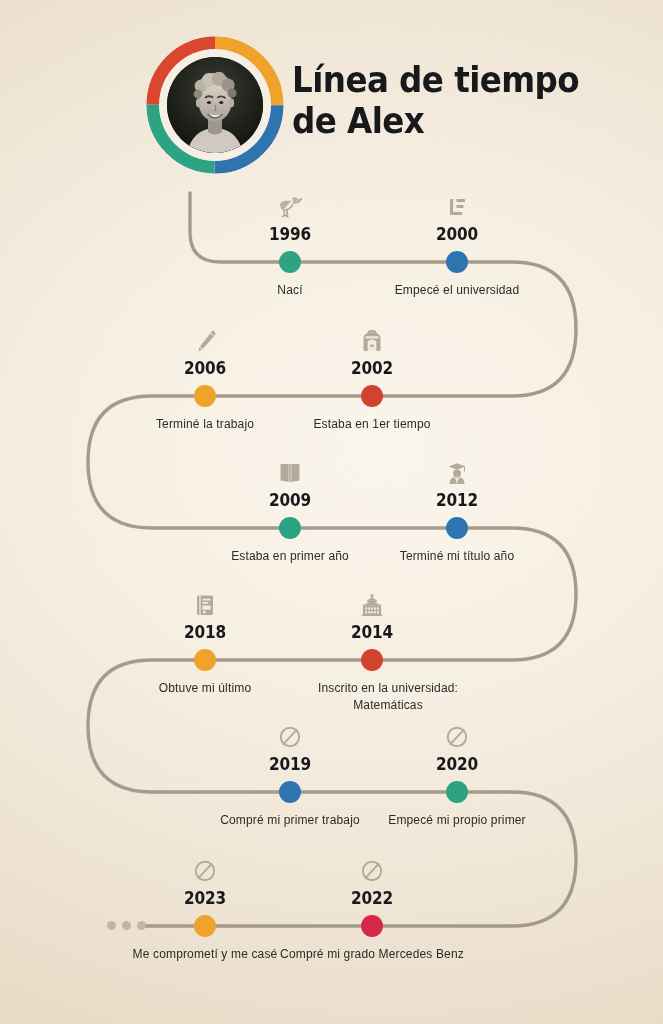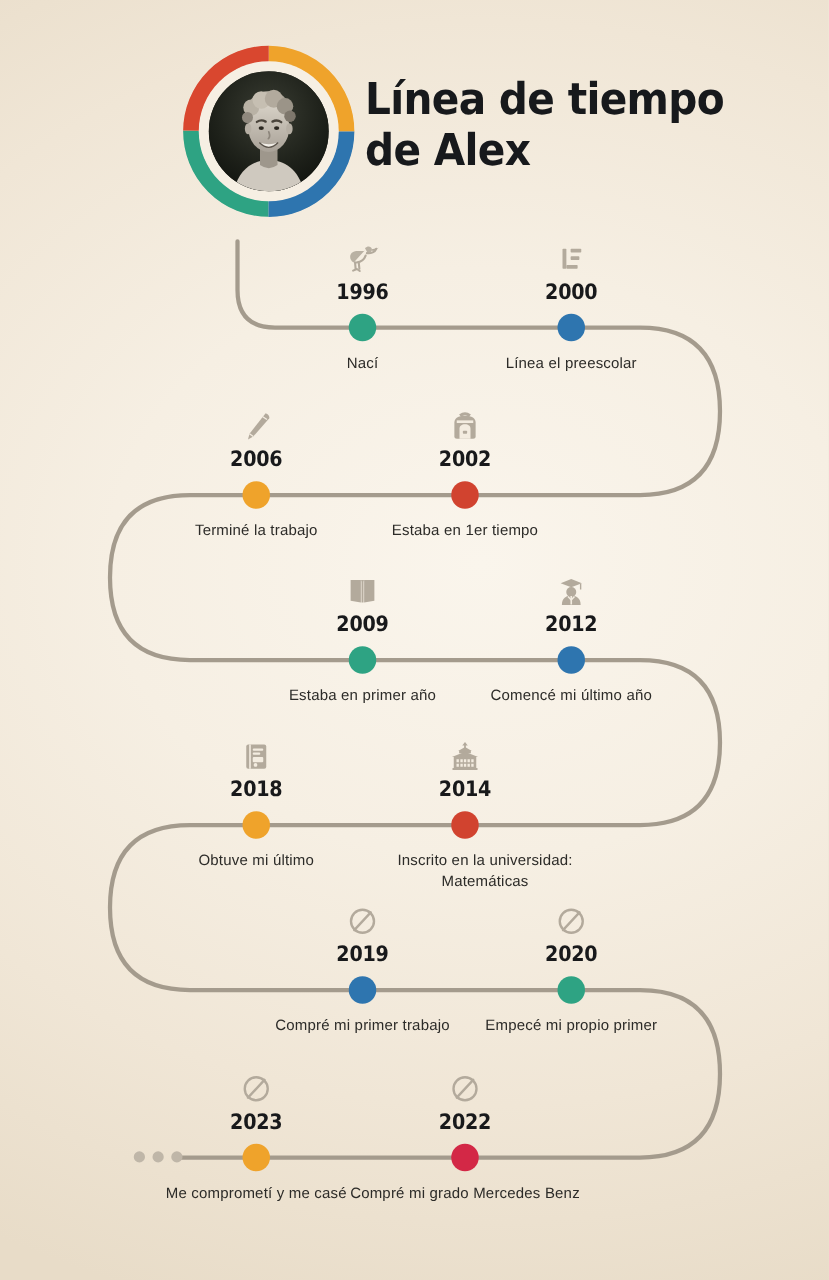--- a/index.html
+++ b/index.html
@@ -263,21 +263,21 @@
         <span class="icon">
           <svg viewBox="0 0 34 34" xmlns="http://www.w3.org/2000/svg">
       <rect x="10" y="9" width="3.1" height="16" rx="0.6" fill="currentColor"></rect>
       <rect x="13.1" y="22" width="9" height="3" rx="0.6" fill="currentColor"></rect>
       <rect x="16.5" y="9" width="8.5" height="3" rx="0.6" fill="currentColor"></rect>
       <rect x="16.5" y="15" width="7" height="3" rx="0.6" fill="currentColor"></rect>
     </svg>
         </span>
         <div class="year">2000</div>
         <span class="dot" style="background: rgb(46, 117, 175);"></span>
-        <div class="caption">Línea el preescolar</div>
+        <div class="caption">Empecé el universidad</div>
       </div>
       <div class="node" style="left: 205px; top: 396px;">
         <span class="icon">
           <svg viewBox="0 0 34 34" xmlns="http://www.w3.org/2000/svg">
       <path d="M24.5 6.5 C26.6 7.3 27.8 9 27.4 10.6 L14.6 25.2 L10.4 27.6 L11.6 23 L24.5 6.5 Z" fill="currentColor"></path>
       <path d="M11.6 23 L14.6 25.2" stroke="#f3ece0" stroke-width="1.1"></path>
       <path d="M22.2 9.4 L25.6 11.6" stroke="#f3ece0" stroke-width="1.1"></path>
     </svg>
         </span>
         <div class="year">2006</div>
@@ -318,21 +318,21 @@
       <path d="M8.5 10.5 L17 7.2 L25.5 10.5 L17 13.8 Z" fill="currentColor"></path>
       <path d="M24.5 11 L24.5 15.5" stroke="currentColor" stroke-width="1.1"></path>
       <circle cx="17" cy="17.6" r="4" fill="currentColor"></circle>
       <path d="M9.5 28 C9.5 22.4 13 20.4 17 20.4 C21 20.4 24.5 22.4 24.5 28 Z" fill="currentColor"></path>
       <path d="M17 20.8 L17 27.6" stroke="#f3ece0" stroke-width="1.3"></path>
       <path d="M14.4 21.2 L17 24 L19.6 21.2" stroke="#f3ece0" stroke-width="1.2" fill="none"></path>
     </svg>
         </span>
         <div class="year">2012</div>
         <span class="dot" style="background: rgb(46, 117, 175);"></span>
-        <div class="caption">Comencé mi último año</div>
+        <div class="caption">Terminé mi título año</div>
       </div>
       <div class="node" style="left: 205px; top: 660px;">
         <span class="icon">
           <svg viewBox="0 0 34 34" xmlns="http://www.w3.org/2000/svg">
       <rect x="9" y="7.5" width="16" height="19.5" rx="1.6" fill="currentColor"></rect>
       <path d="M12 7.5 L12 27" stroke="#f3ece0" stroke-width="1.3"></path>
       <rect x="14.2" y="10.8" width="8.4" height="1.7" rx="0.8" fill="#f3ece0"></rect>
       <rect x="14.2" y="14" width="6" height="1.7" rx="0.8" fill="#f3ece0"></rect>
       <rect x="14.2" y="17.6" width="8.4" height="4.2" rx="0.8" fill="#f3ece0"></rect>
       <circle cx="16.4" cy="23.9" r="1.5" fill="#f3ece0"></circle>

